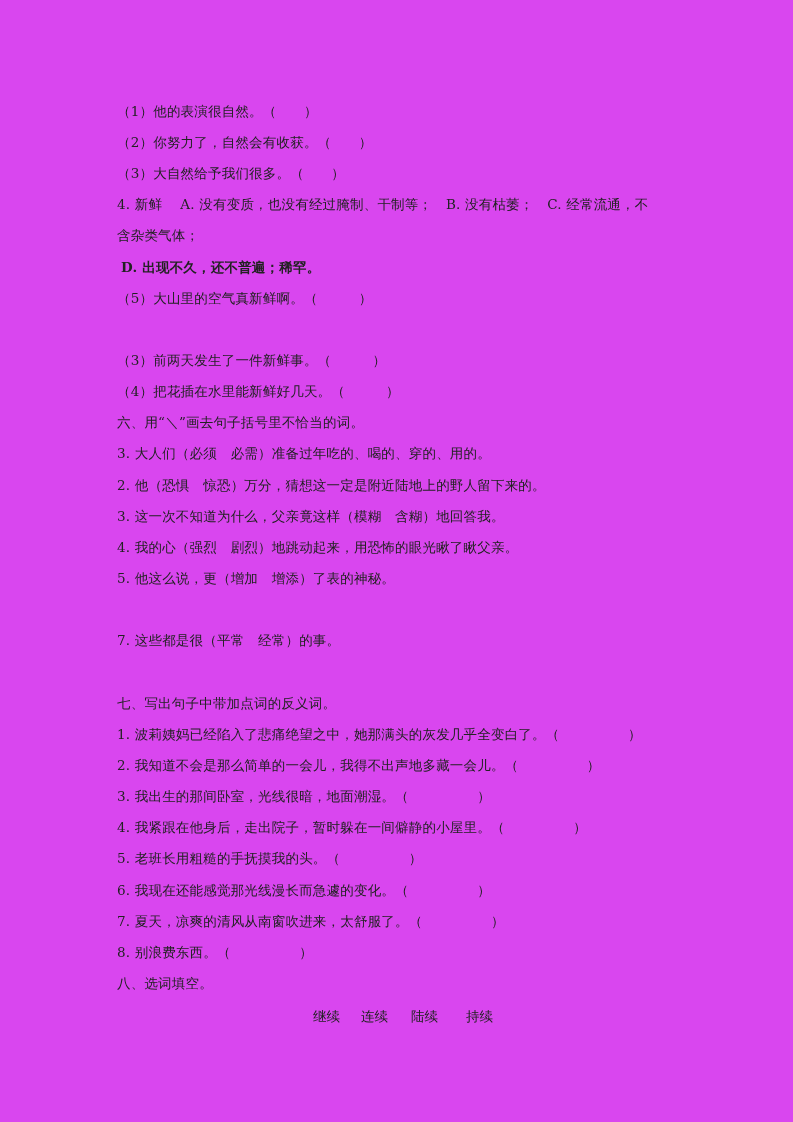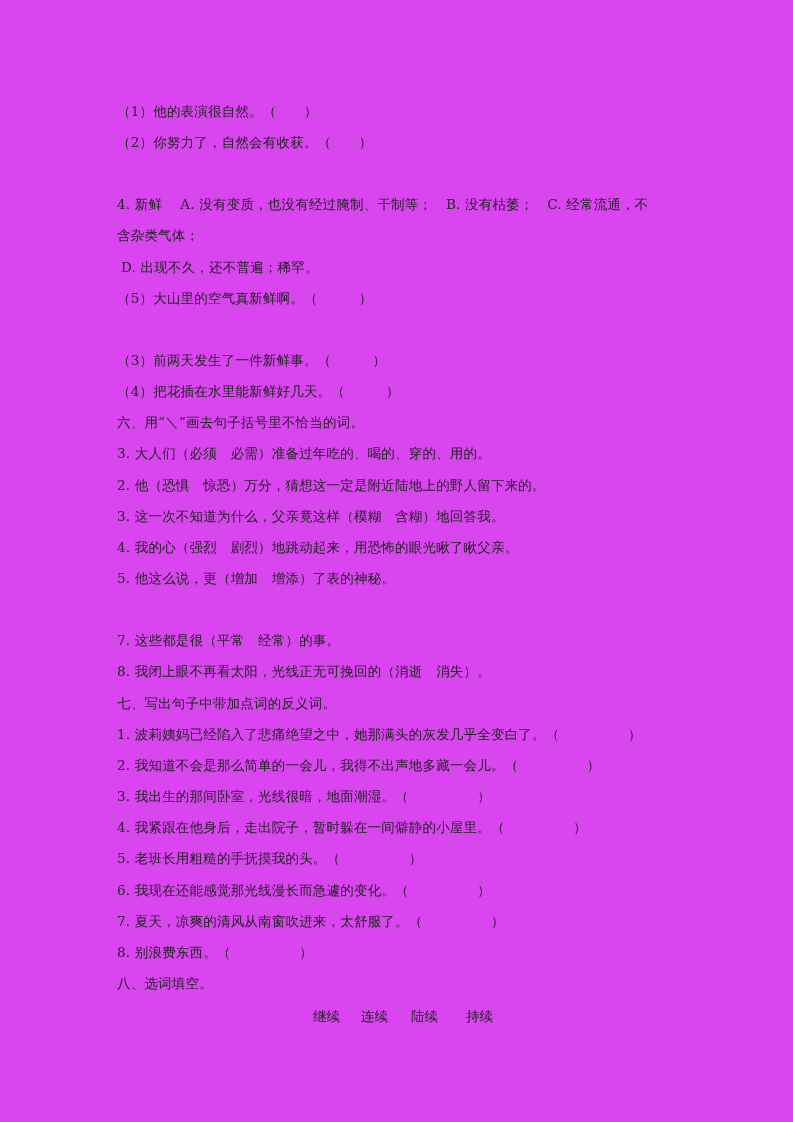--- a/index.html
+++ b/index.html
@@ -1,44 +1,44 @@
 <!DOCTYPE html>
 <html><head>
 <meta charset="utf-8">
 <style>
   html, body { margin: 0; padding: 0; background: #ffffff; }
   body { width: 793px; height: 1122px; position: relative; overflow: hidden;
          font-family: "DejaVu Serif", "Liberation Serif", serif; color: #222; }
   .page { position: absolute; left: 0; top: 0; width: 793px; height: 1122px; background: #d946ef; }
   .line { position: absolute; left: 117px; font-size: 13.5px; line-height: 18px; white-space: pre; letter-spacing: 0.2px; }
-  .indent1 { left: 121px; }
+  .indent1 { left: 121px; font-weight: bold; }
   .words { position: absolute; top: 1007px; font-size: 13.5px; line-height: 18px; margin-left: 8px; }
 </style>
 </head>
 <body>
 
 <div class="page">
 
   <div class="line" style="top:102px">（1）他的表演很自然。（　　）</div>
   <div class="line" style="top:133px">（2）你努力了，自然会有收获。（　　）</div>
+  <div class="line" style="top:164px">（3）大自然给予我们很多。（　　）</div>
   <div class="line" style="top:195px">4. 新鲜　 A. 没有变质，也没有经过腌制、干制等；　B. 没有枯萎；　C. 经常流通，不</div>
   <div class="line" style="top:226px">含杂类气体；</div>
   <div class="line indent1" style="top:258px">D. 出现不久，还不普遍；稀罕。</div>
   <div class="line" style="top:289px">（5）大山里的空气真新鲜啊。（　　　）</div>
   <div class="line" style="top:351px">（3）前两天发生了一件新鲜事。（　　　）</div>
   <div class="line" style="top:382px">（4）把花插在水里能新鲜好几天。（　　　）</div>
 
   <div class="line" style="top:413px">六、用“＼”画去句子括号里不恰当的词。</div>
   <div class="line" style="top:444px">3. 大人们（必须　必需）准备过年吃的、喝的、穿的、用的。</div>
   <div class="line" style="top:476px">2. 他（恐惧　惊恐）万分，猜想这一定是附近陆地上的野人留下来的。</div>
   <div class="line" style="top:507px">3. 这一次不知道为什么，父亲竟这样（模糊　含糊）地回答我。</div>
   <div class="line" style="top:538px">4. 我的心（强烈　剧烈）地跳动起来，用恐怖的眼光瞅了瞅父亲。</div>
   <div class="line" style="top:569px">5. 他这么说，更（增加　增添）了表的神秘。</div>
   <div class="line" style="top:631px">7. 这些都是很（平常　经常）的事。</div>
-  <div class="line" style="top:662px">8. 我闭上眼不再看太阳，光线正无可挽回的（消逝　消失）。</div>
 
   <div class="line" style="top:694px">七、写出句子中带加点词的反义词。</div>
   <div class="line" style="top:725px">1. 波莉姨妈已经陷入了悲痛绝望之中，她那满头的灰发几乎全变白了。（　　　　　）</div>
   <div class="line" style="top:756px">2. 我知道不会是那么简单的一会儿，我得不出声地多藏一会儿。（　　　　　）</div>
   <div class="line" style="top:787px">3. 我出生的那间卧室，光线很暗，地面潮湿。（　　　　　）</div>
   <div class="line" style="top:818px">4. 我紧跟在他身后，走出院子，暂时躲在一间僻静的小屋里。（　　　　　）</div>
   <div class="line" style="top:849px">5. 老班长用粗糙的手抚摸我的头。（　　　　　）</div>
   <div class="line" style="top:881px">6. 我现在还能感觉那光线漫长而急遽的变化。（　　　　　）</div>
   <div class="line" style="top:912px">7. 夏天，凉爽的清风从南窗吹进来，太舒服了。（　　　　　）</div>
   <div class="line" style="top:943px">8. 别浪费东西。（　　　　　）</div>

